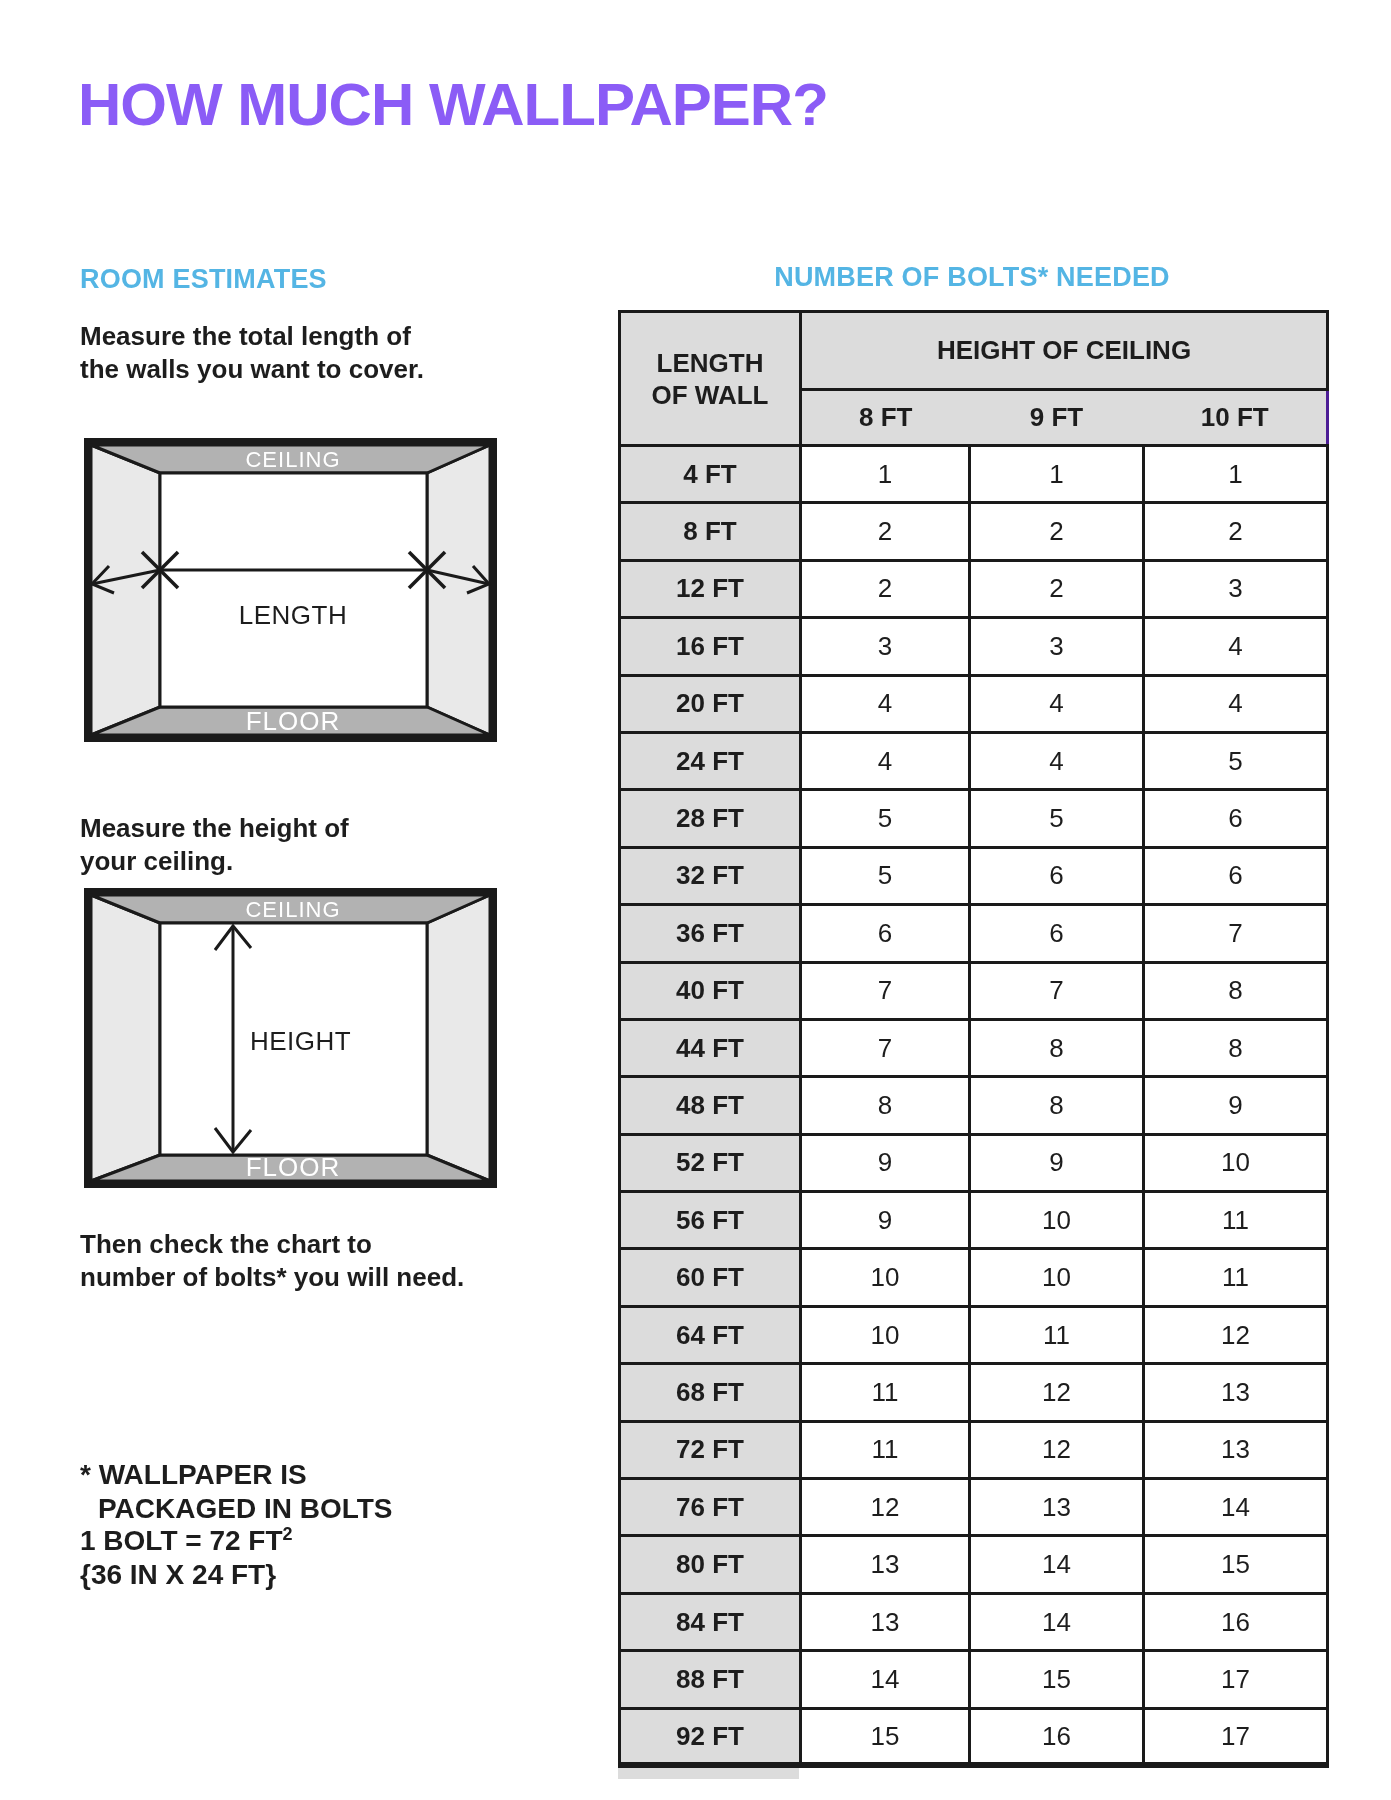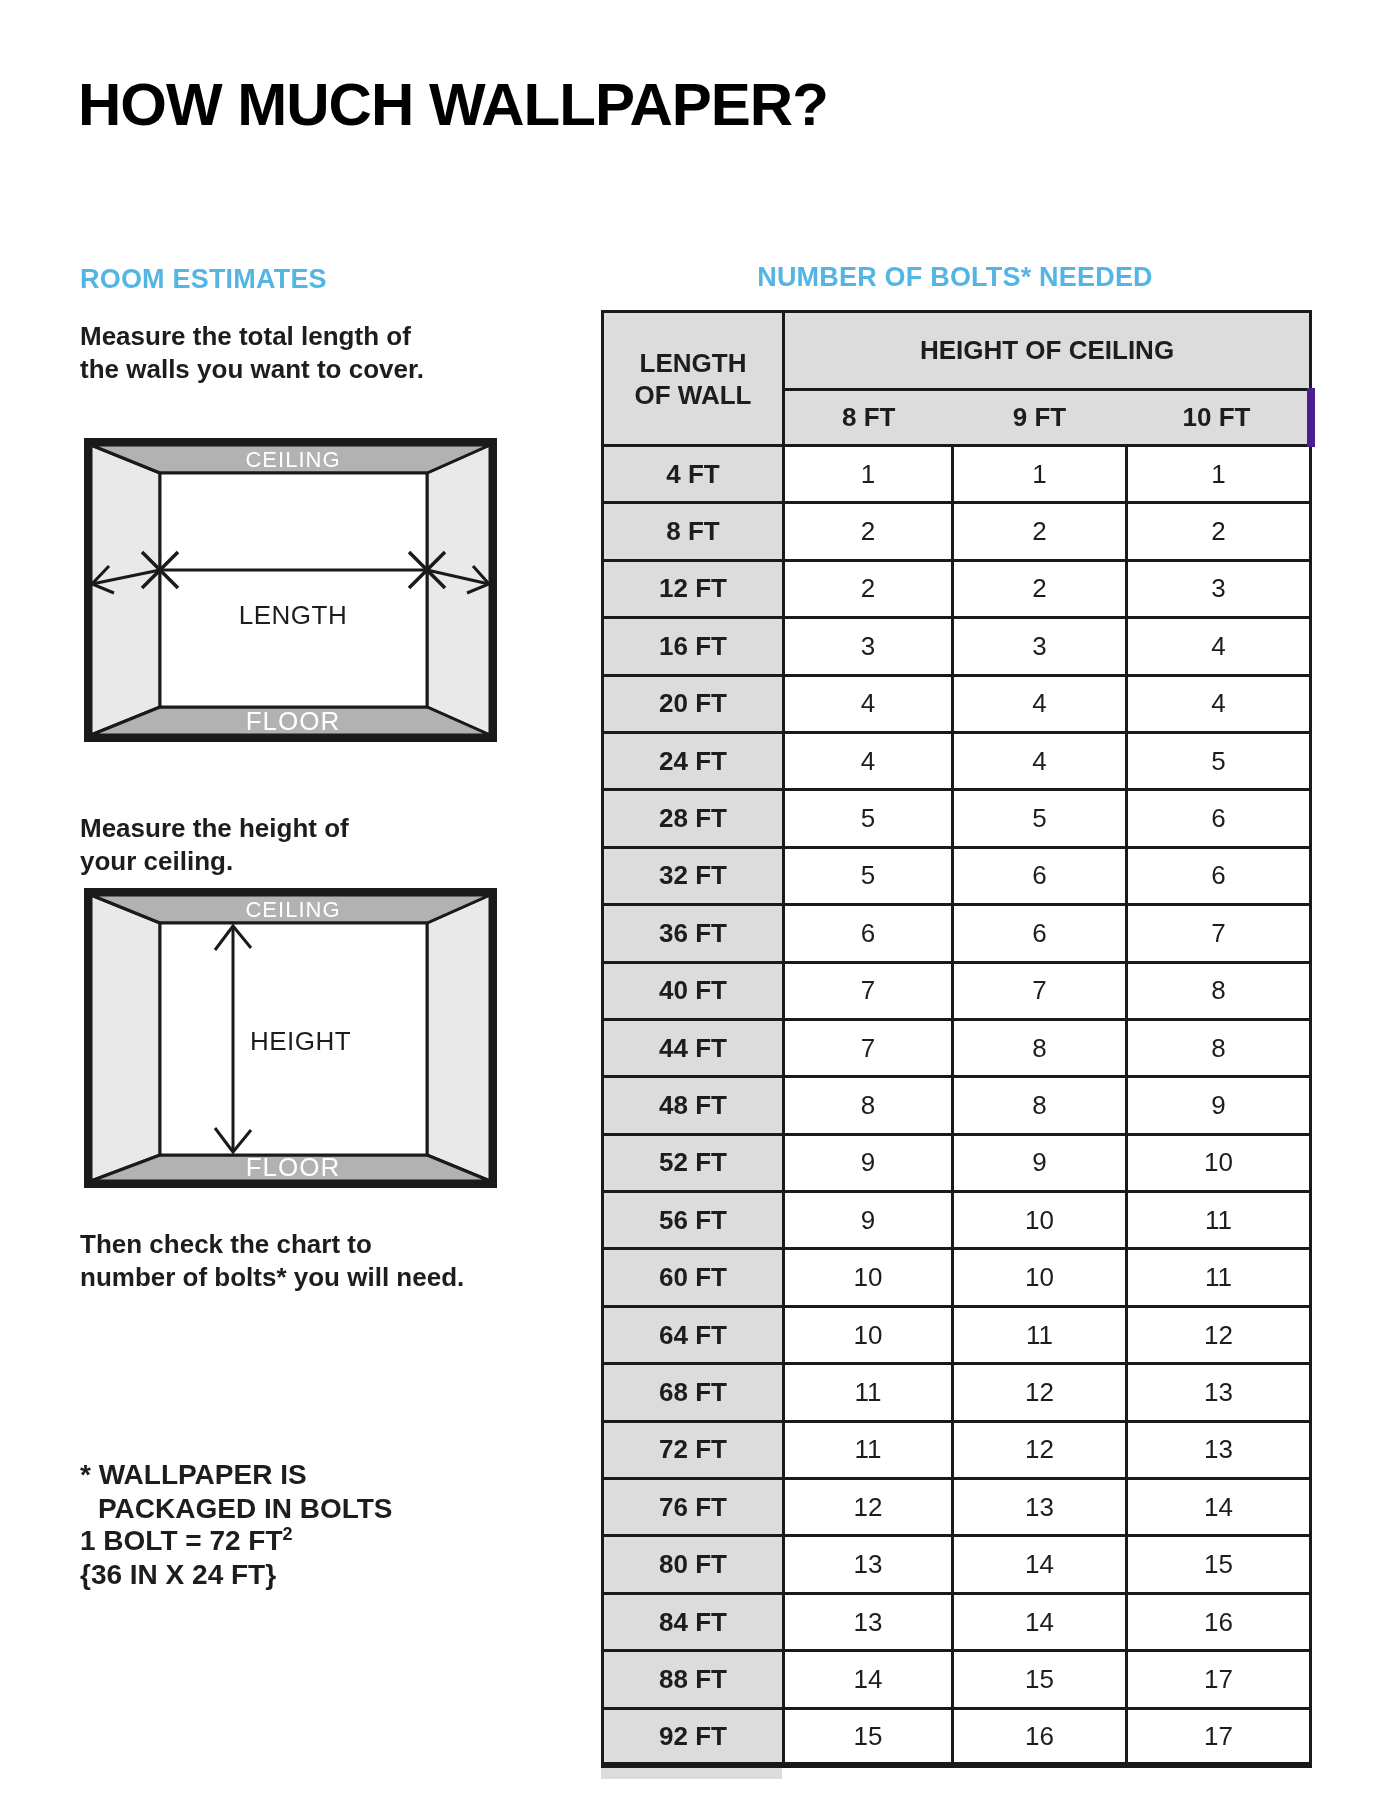--- a/index.html
+++ b/index.html
@@ -13,21 +13,21 @@
     color: #1d1d1d;
     overflow: hidden;
   }
   .abs { position: absolute; }
 
   .main-title {
     left: 78px; top: 70px;
     font-size: 60px;
     font-weight: bold;
     letter-spacing: -1px;
-    color: #000000;
+    color: #8b5cf6;
     white-space: nowrap;
   }
   .section-heading {
     font-size: 27px;
     font-weight: bold;
     color: #54b5e4;
     letter-spacing: 0.2px;
     white-space: nowrap;
   }
   .room-estimates { left: 80px; top: 264px; }
@@ -63,21 +63,21 @@
     color: #1d1d1d;
   }
   .bolt-eq div { white-space: nowrap; }
   .bolt-eq sup { font-size: 18px; vertical-align: super; line-height: 0; }
 
   .diagram1 { left: 84px; top: 438px; }
   .diagram2 { left: 84px; top: 888px; }
 
   
   .table-wrap {
-    left: 601px; top: 262px;
+    left: 618px; top: 262px;
     width: 708px;
   }
   .table-heading {
     text-align: center;
     margin-bottom: 16px;
     height: 32px;
   }
   table.bolts {
     border-collapse: collapse;
     width: 708px;
@@ -109,21 +109,21 @@
     border-top: 8px solid #1a1a1a;
     border-right: 3px solid #1a1a1a;
   }
   tr.hdr2 th {
     background: #dcdcdc;
     font-size: 26px;
     font-weight: bold;
     border-left: none;
     border-right: none;
   }
-  tr.hdr2 th:last-child { border-right: 8px solid #4c1d95; }
+  tr.hdr2 th:last-child { border-right: 3px solid #4c1d95; }
 
   
   tbody tr { height: 57.4px; }
   tbody th {
     background: #dcdcdc;
     font-size: 26px;
     font-weight: bold;
     border-left: none;
     border-right: 7px solid #1a1a1a;
   }

